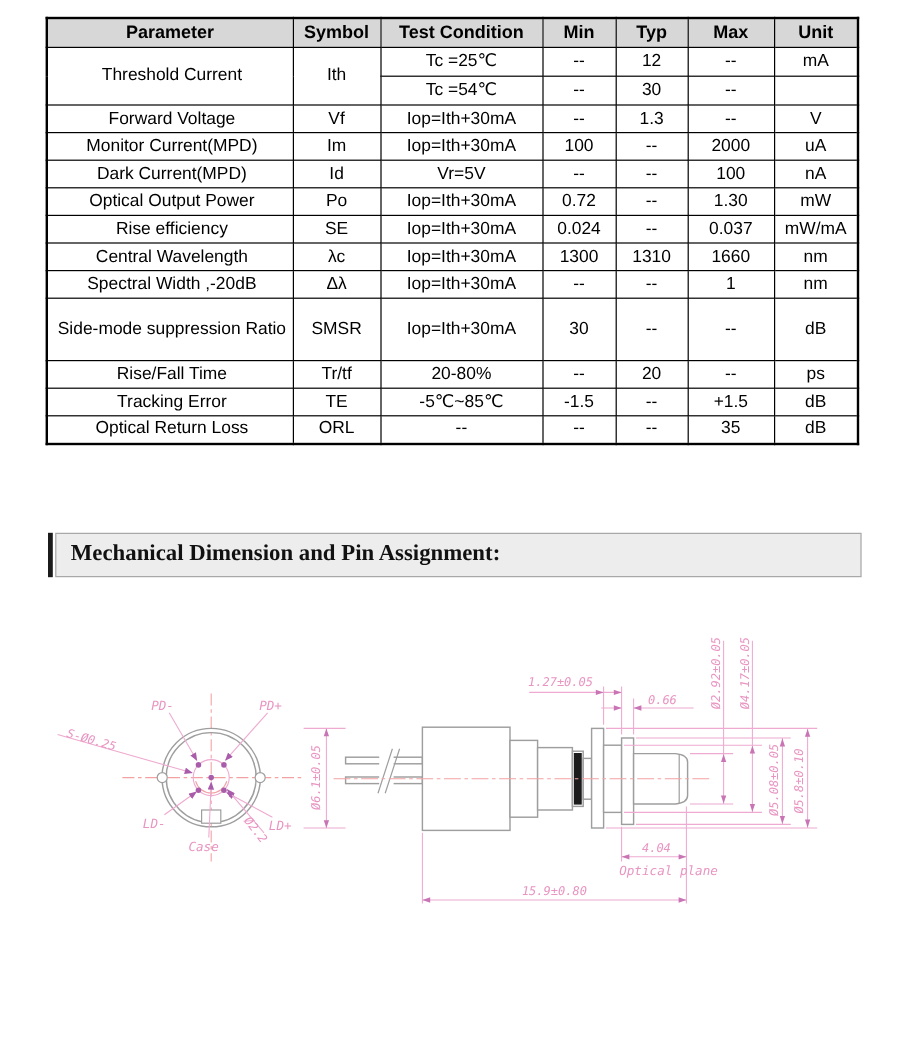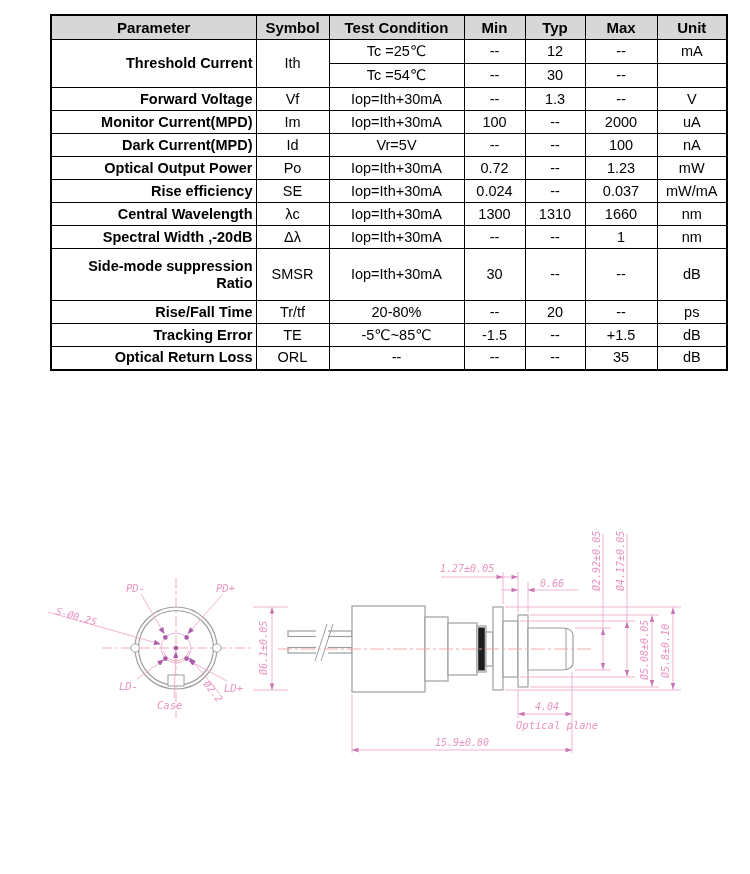--- a/index.html
+++ b/index.html
@@ -1,26 +1,26 @@
 <!DOCTYPE html>
 <html><head>
 <meta charset="utf-8">
 <style>
   html,body{margin:0;padding:0;background:#fff;}
   body{width:750px;height:874px;position:relative;overflow:hidden;
        font-family:"Liberation Sans","DejaVu Sans",sans-serif;color:#000;}
   .page{position:absolute;inset:0;background:#fff;}
 
   
-  table.spec{position:absolute;left:50px;top:14px;width:676px;
+  table.spec{position:absolute;left:38px;top:14px;width:676px;
     border-collapse:collapse;table-layout:fixed;border:2px solid #000;}
   .spec th,.spec td{border:1px solid #000;font-size:14.5px;line-height:1.15;
     text-align:center;vertical-align:middle;padding:1px 3px;overflow:hidden;}
   .spec thead th{background:#d7d7d7;font-weight:bold;font-size:15px;height:21px;}
-  .spec td.param{text-align:right;padding-left:6px;font-weight:bold;}
+  .spec td.param{text-align:center;padding-left:6px;}
   .spec tr.r{height:23px;} .spec tr.rs{height:24px;} .spec tr.tall{height:52px;}
 
   
   .section-bar{position:absolute;left:40px;top:444px;width:678px;height:37px;}
   .section-bar .accent{position:absolute;left:0;top:0;width:4px;height:100%;background:#1b1b1b;}
   .section-bar .panel{position:absolute;left:6px;right:0;top:0;bottom:0;
     background:#ededed;border:1px solid #a8a8a8;box-sizing:border-box;}
   .section-bar .title{display:block;line-height:33px;padding-left:12px;
     font-family:"Liberation Serif","DejaVu Serif",serif;font-weight:bold;font-size:19px;color:#111;}
 
@@ -106,21 +106,21 @@
         <td>--</td>
         <td>100</td>
         <td>nA</td>
       </tr>
       <tr class="r">
         <td class="param">Optical Output Power</td>
         <td>Po</td>
         <td>Iop=Ith+30mA</td>
         <td>0.72</td>
         <td>--</td>
-        <td>1.23</td>
+        <td>1.30</td>
         <td>mW</td>
       </tr>
       <tr class="r">
         <td class="param">Rise efficiency</td>
         <td>SE</td>
         <td>Iop=Ith+30mA</td>
         <td>0.024</td>
         <td>--</td>
         <td>0.037</td>
         <td>mW/mA</td>
@@ -175,20 +175,26 @@
         <td>ORL</td>
         <td>--</td>
         <td>--</td>
         <td>--</td>
         <td>35</td>
         <td>dB</td>
       </tr>
     </tbody>
   </table>
 
+  <div class="section-bar">
+    <span class="accent"></span>
+    <span class="panel">
+      <span class="title">Mechanical Dimension and Pin Assignment:</span>
+    </span>
+  </div>
 
   <svg class="drawing" width="750" height="260" viewBox="0 0 750 260" xmlns="http://www.w3.org/2000/svg">
     <defs>
       <marker id="marr" viewBox="0 0 10 8" refX="9" refY="4" markerWidth="8" markerHeight="6" orient="auto">
         <path d="M0 0 L10 4 L0 8 Z" fill="#a95caa"></path>
       </marker>
     </defs>
 
     <g>
       <path d="M102 128 H252" class="sl" stroke-dasharray="10 3 3 3"></path>

